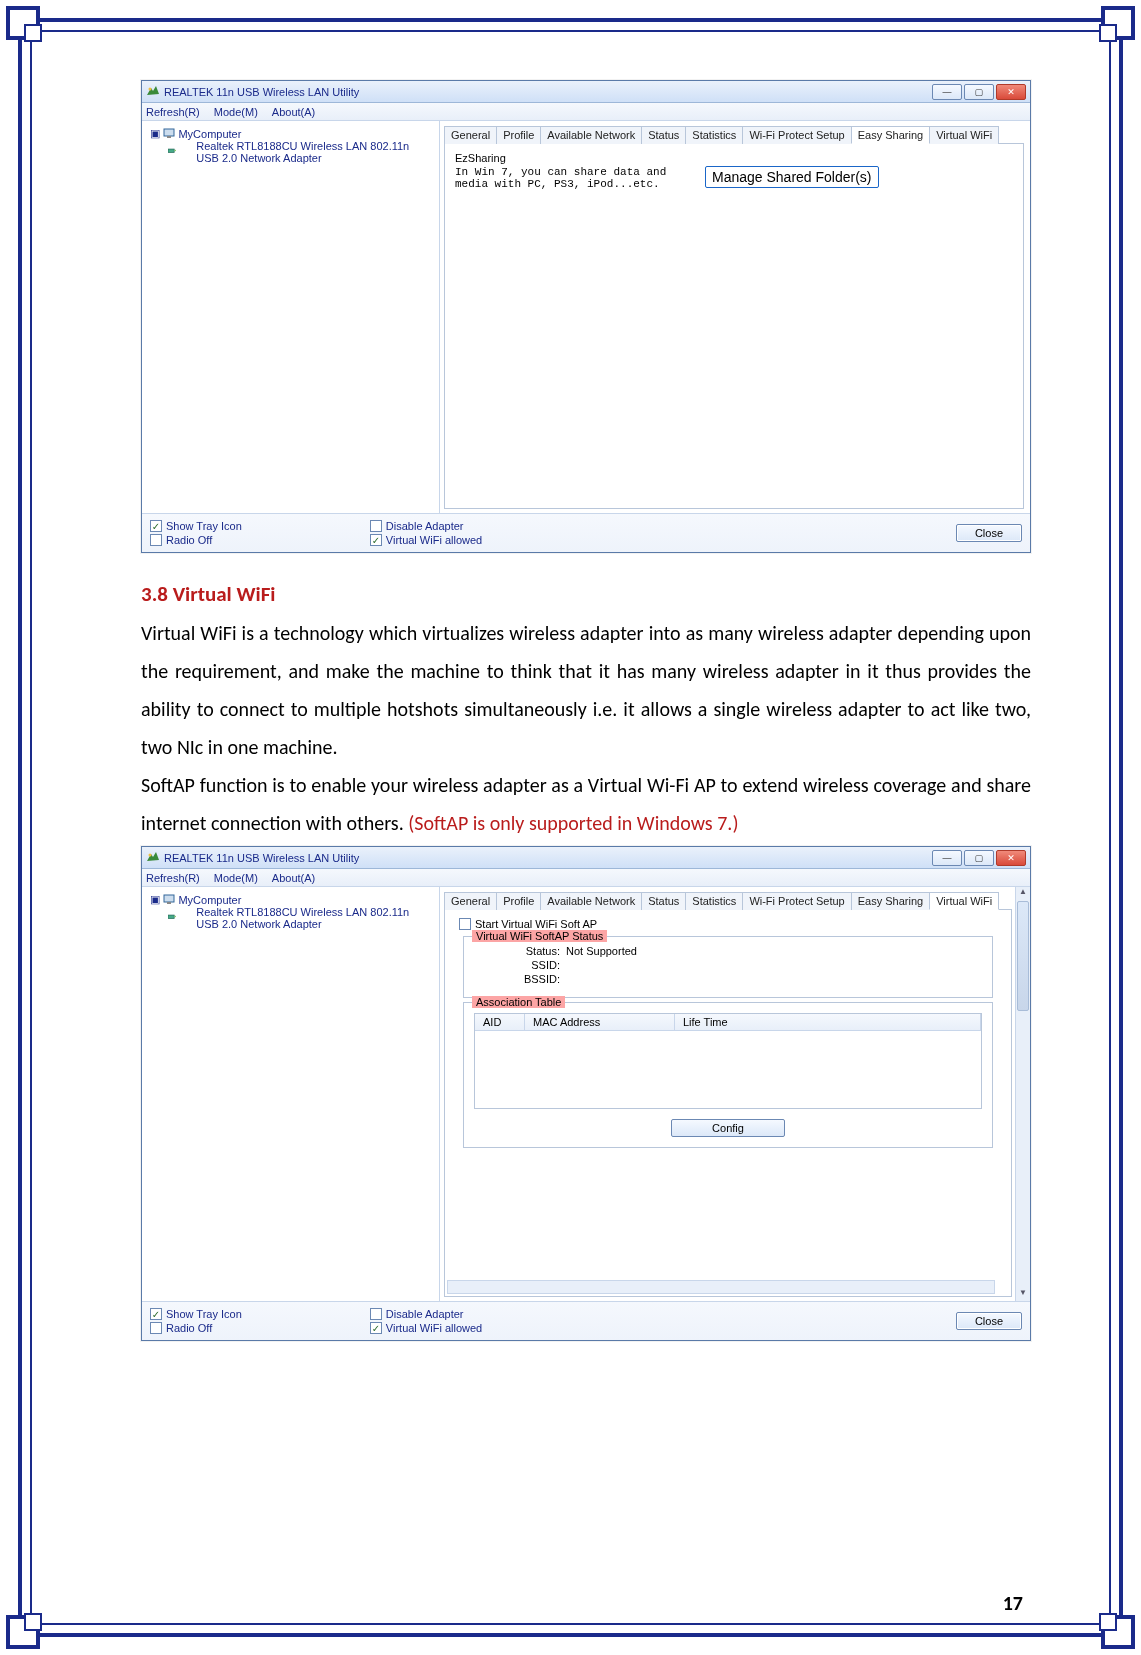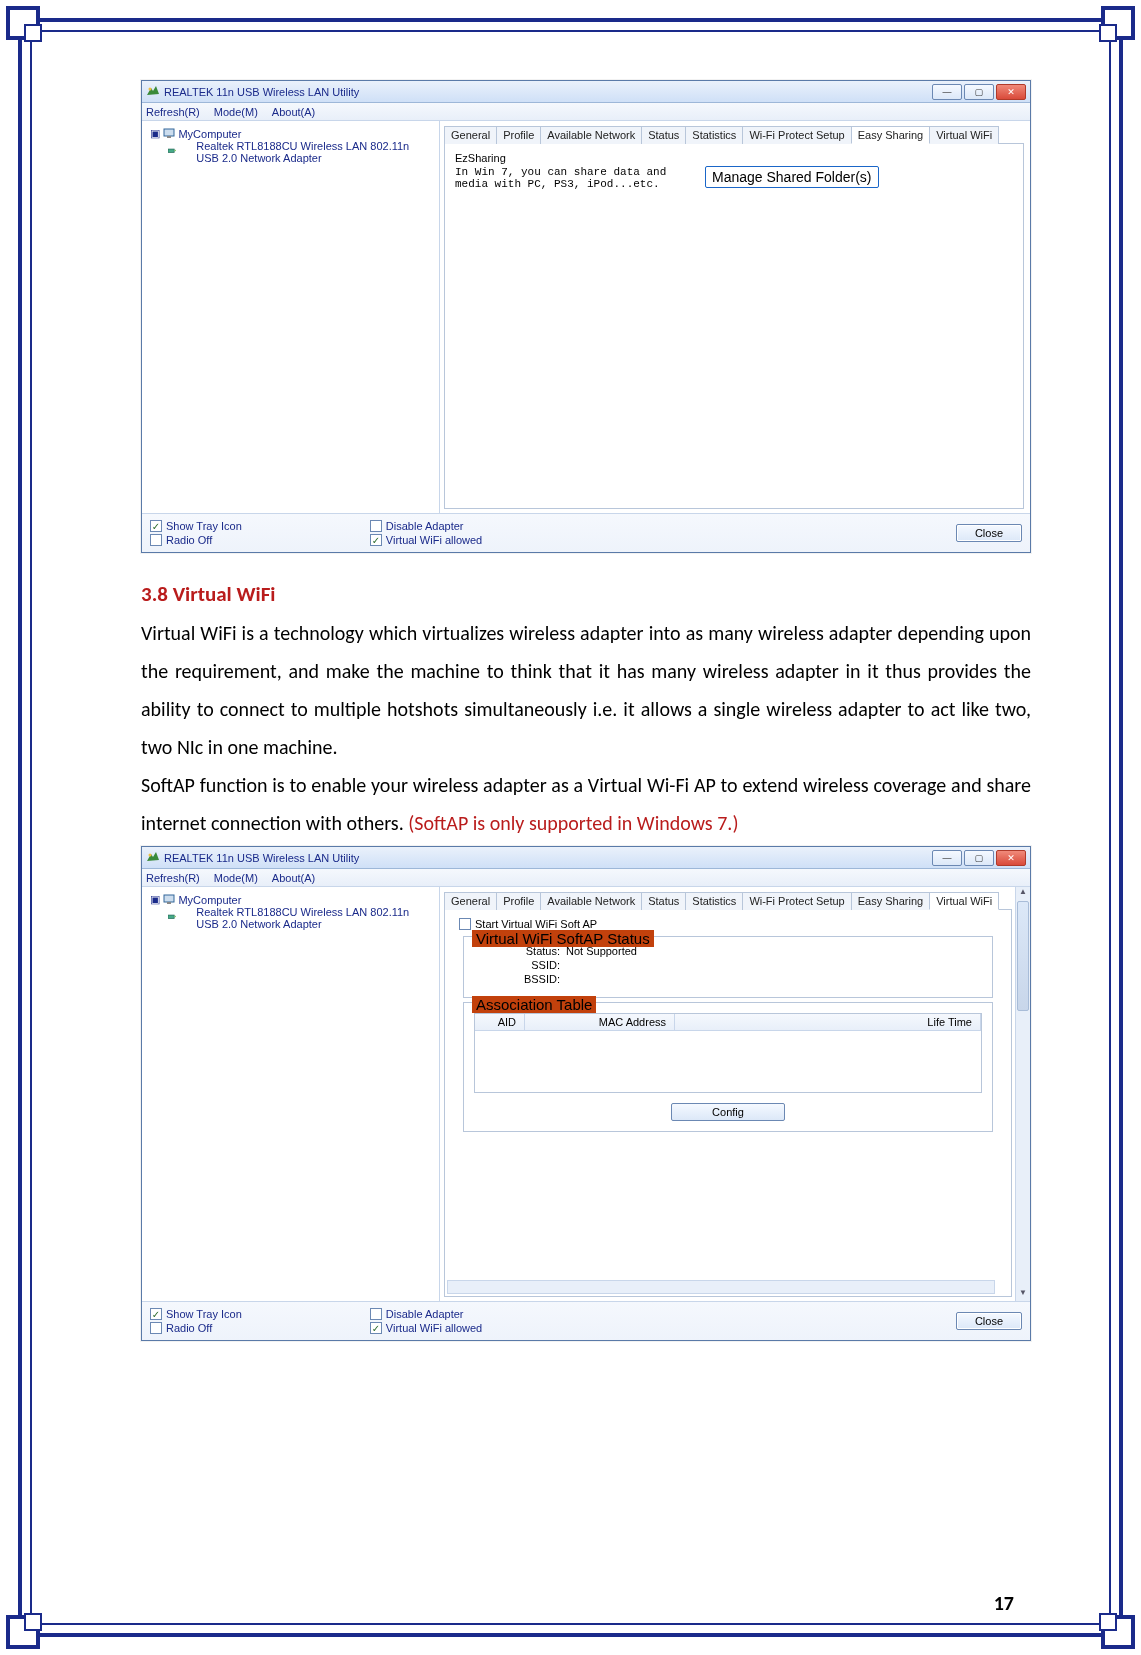--- a/index.html
+++ b/index.html
@@ -49,36 +49,36 @@
   .bottombar { display: flex; align-items: center; gap: 18px; padding: 6px 8px; border-top: 1px solid #c8d6ea; font-size: 11px; color: #1a2a8a; background: linear-gradient(#f5f8fd,#eef3fb); }
   .col { display: flex; flex-direction: column; gap: 2px; }
   .chk { display: flex; align-items: center; gap: 4px; }
   .chkbox { width: 12px; height: 12px; border: 1px solid #6b88b3; background: #fff; display: inline-flex; align-items: center; justify-content: center; font-size: 10px; color: #2a6a2a; }
   .closebtn { margin-left: auto; padding: 2px 18px; border: 1px solid #6b88b3; background: linear-gradient(#f5f9ff,#dce8f8); font-size: 11px; border-radius: 2px; box-shadow: inset 0 0 0 1px #fff; }
 
   .sharebtn { border: 1px solid #1a66c8; padding: 2px 6px; font-size: 14px; background: #fff; color: #000; border-radius: 2px; }
 
   
   .grpbox { border: 1px solid #b8c6da; margin: 4px 8px; padding: 6px 10px 10px 10px; position: relative; font-size: 11px; }
-  .grpbox > .legend { position: absolute; top: -7px; left: 8px; background: #c2410c; padding: 0 4px; font-size: 15px; }
+  .grpbox > .legend { position: absolute; top: -7px; left: 8px; background: #fca5a5; padding: 0 4px; font-size: 11px; }
   .kv { display: flex; gap: 6px; margin: 2px 0; padding-left: 40px; }
   .kv .k { width: 46px; text-align: right; }
-  .assoc-table { border: 1px solid #b8c6da; height: 80px; margin-top: 4px; background: #fff; text-align: right; }
+  .assoc-table { border: 1px solid #b8c6da; height: 96px; margin-top: 4px; background: #fff; }
   .assoc-head { display: flex; background: linear-gradient(#f5f8fd,#e8eff9); border-bottom: 1px solid #c8d6ea; font-size: 11px; }
   .assoc-head div { padding: 2px 8px; border-right: 1px solid #c8d6ea; }
   .cfgbtn { display: block; margin: 10px auto 0 auto; padding: 2px 40px; border: 1px solid #6b88b3; background: linear-gradient(#f5f9ff,#dce8f8); font-size: 11px; border-radius: 2px; }
   .hscroll { position: absolute; bottom: 2px; left: 2px; right: 16px; height: 14px; background: #e8eff9; border: 1px solid #c8d6ea; }
   .vscroll { position: absolute; top: 0; right: 0; bottom: 0; width: 15px; background: #e8eff9; border-left: 1px solid #c8d6ea; }
   .vthumb { position: absolute; left: 1px; right: 1px; top: 14px; height: 110px; background: linear-gradient(#dce8f8,#c8d6ea); border: 1px solid #a8bcd8; border-radius: 2px; }
 
   
   .section-title { font: bold 21px/1.3 Calibri, sans-serif; color: #b91c1c; margin-top: 28px; margin-bottom: 6px; }
   .body-text { font: 20px/1.9 Calibri, sans-serif; color: #000; text-align: justify; }
   .body-text .note { color: #b91c1c; }
-  .page-num { position: absolute; right: 17px; bottom: -40px; font: bold 20px Calibri, sans-serif; }
+  .page-num { position: absolute; right: 8px; bottom: -40px; font: bold 20px Calibri, sans-serif; }
 
   svg { display: block; }
 </style>
 </head>
 <body>
 
 <div class="frame1"></div>
 <div class="frame2"></div>
 <div class="corner tl"></div>
 <div class="corner tr"></div>

